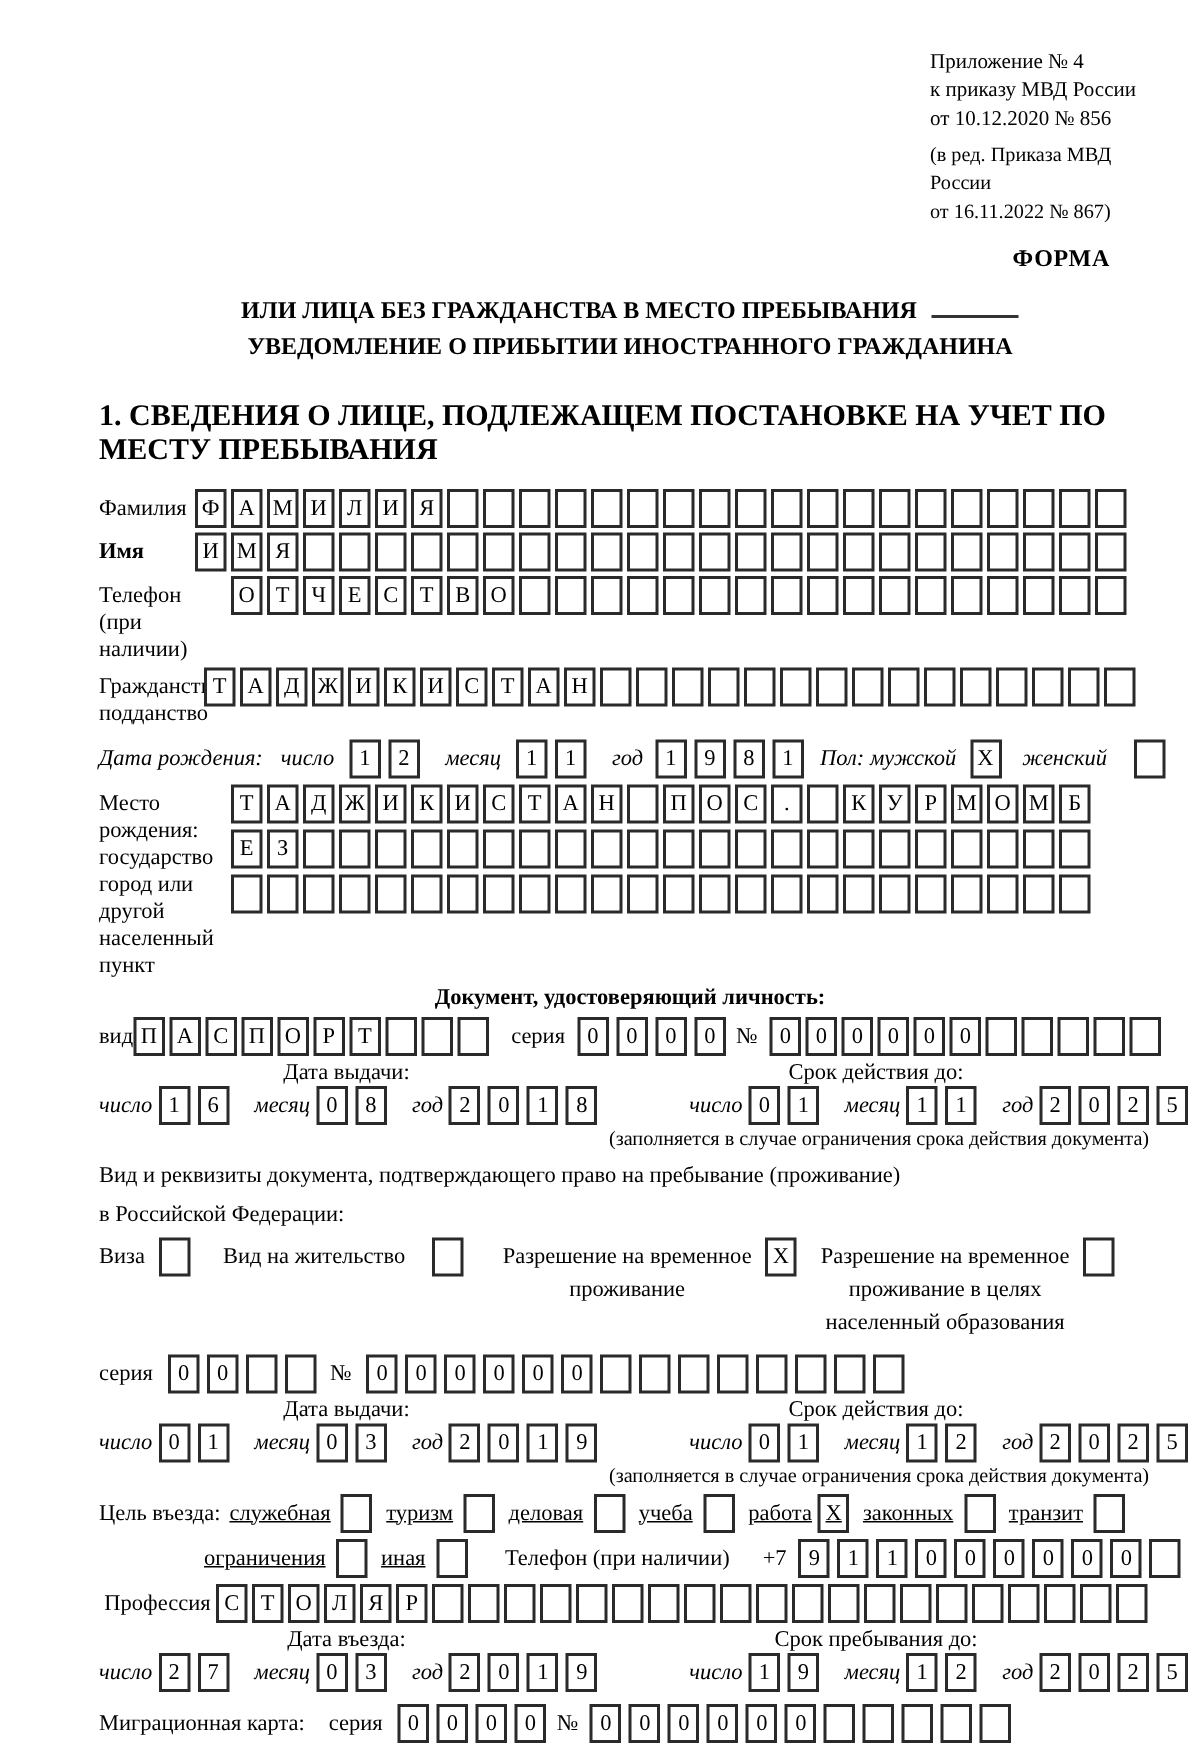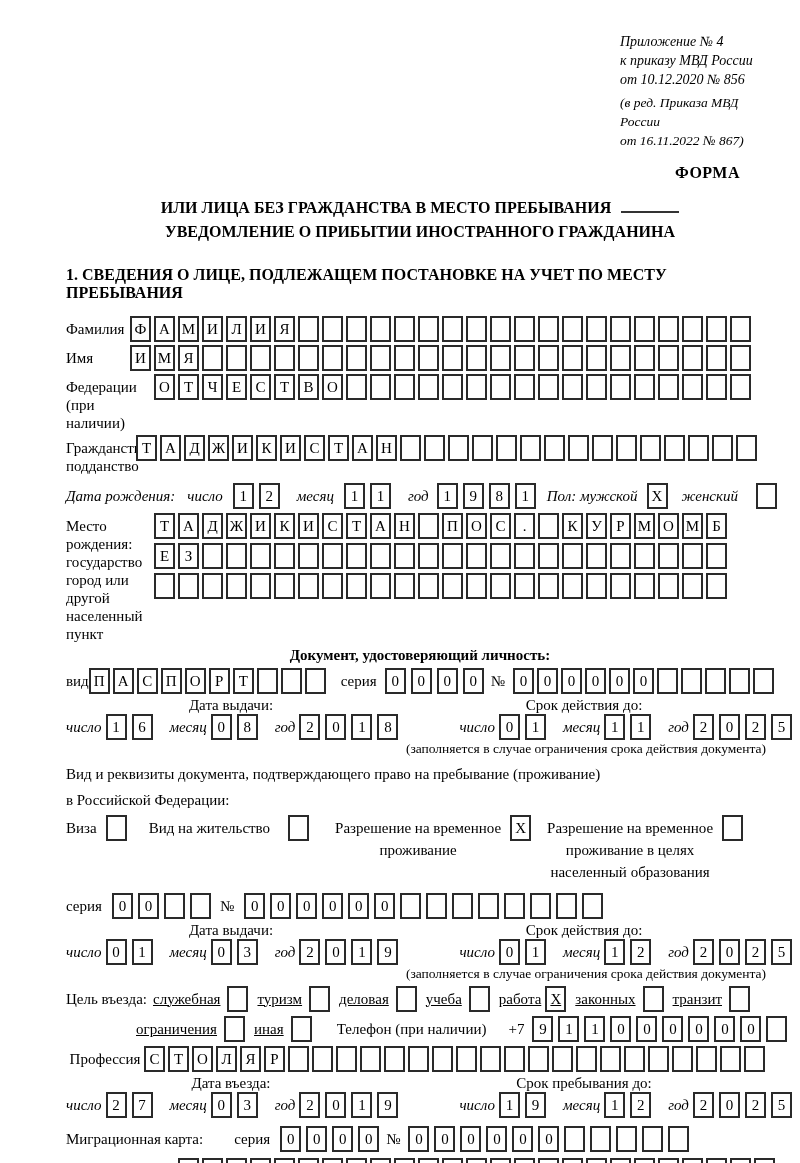--- a/index.html
+++ b/index.html
@@ -13,27 +13,27 @@
         border:2px solid #2a2a2a;margin-right:3px;align-items:center;justify-content:center;
         font-size:15px;line-height:1;background:#fff;}
   .dcells .cell{margin-right:5px;}
   .chk .cell{margin-right:0;}
 
   .row{display:flex;align-items:flex-start;margin-bottom:3px;}
   .lblcol{flex:none;font-size:15px;line-height:18px;padding-top:4px;}
   .inline-lbl{font-size:15px;line-height:26px;white-space:nowrap;}
 
   
-  .appendix{margin-left:554px;font-size:14px;line-height:19px;font-style:italic;}
+  .appendix{margin-left:554px;font-size:14px;line-height:19px;}
   .appendix .amend{font-size:13.5px;}
   .appendix .gap{height:4px;}
   .forma{text-align:right;padding-right:34px;font-weight:bold;font-size:16px;margin-top:14px;letter-spacing:.5px;}
   .title{text-align:center;font-weight:bold;font-size:16px;line-height:24px;margin-top:14px;}
   .blank{display:inline-block;width:58px;border-bottom:2px solid #333;height:13px;margin-left:10px;}
-  .sec-heading{font-weight:bold;font-size:16px;margin-top:22px;margin-bottom:14px;}
+  .sec-heading{font-weight:bold;font-size:20px;margin-top:22px;margin-bottom:14px;}
 
   .doc-heading{text-align:center;font-weight:bold;font-size:15px;margin:4px 0 4px 0;}
 
   .dhead{display:flex;font-size:15px;margin-top:2px;}
   .dhead .h1{width:330px;text-align:center;}
   .dhead .h2{width:376px;text-align:center;}
   .drow{display:flex;align-items:center;}
   .dategrp{display:flex;align-items:center;white-space:nowrap;}
   .dategrp .inline-lbl{margin-right:4px;font-style:italic;}
   .dategrp .part{margin-right:12px;display:flex;align-items:center;}
@@ -98,21 +98,21 @@
         <span class="cell"></span>
         <span class="cell"></span>
         <span class="cell"></span>
         <span class="cell"></span>
         <span class="cell"></span>
         <span class="cell"></span>
       </span>
   </div>
 
   <div class="row">
-    <div class="lblcol" style="width:64px;">Имя</div>
+    <div class="lblcol" style="width:64px;font-weight:bold;">Имя</div>
     <span class="cells">
         <span class="cell">И</span>
         <span class="cell">М</span>
         <span class="cell">Я</span>
         <span class="cell"></span>
         <span class="cell"></span>
         <span class="cell"></span>
         <span class="cell"></span>
         <span class="cell"></span>
         <span class="cell"></span>
@@ -131,21 +131,21 @@
         <span class="cell"></span>
         <span class="cell"></span>
         <span class="cell"></span>
         <span class="cell"></span>
         <span class="cell"></span>
       </span>
   </div>
 
   <div class="row">
     <div class="lblcol" style="width:88px;">
-      <div>Федерации</div>
+      <div>Телефон</div>
       <div>(при наличии)</div>
     </div>
     <span class="cells">
         <span class="cell">О</span>
         <span class="cell">Т</span>
         <span class="cell">Ч</span>
         <span class="cell">Е</span>
         <span class="cell">С</span>
         <span class="cell">Т</span>
         <span class="cell">В</span>
@@ -671,21 +671,21 @@
       <span class="cells dcells">
           <span class="cell">2</span>
           <span class="cell">0</span>
           <span class="cell">2</span>
           <span class="cell">5</span>
         </span>
     </div>
   </div>
 
   <div class="row mt8">
-    <span class="inline-lbl" style="margin-right:31px;">Миграционная карта:</span>
+    <span class="inline-lbl" style="margin-right:16px;">Миграционная карта:</span>
     <span class="inline-lbl" style="margin-right:10px;">серия</span>
     <span class="cells dcells">
         <span class="cell">0</span>
         <span class="cell">0</span>
         <span class="cell">0</span>
         <span class="cell">0</span>
       </span>
     <span class="inline-lbl" style="margin:0 8px 0 2px;">№</span>
     <span class="cells dcells">
         <span class="cell">0</span>

